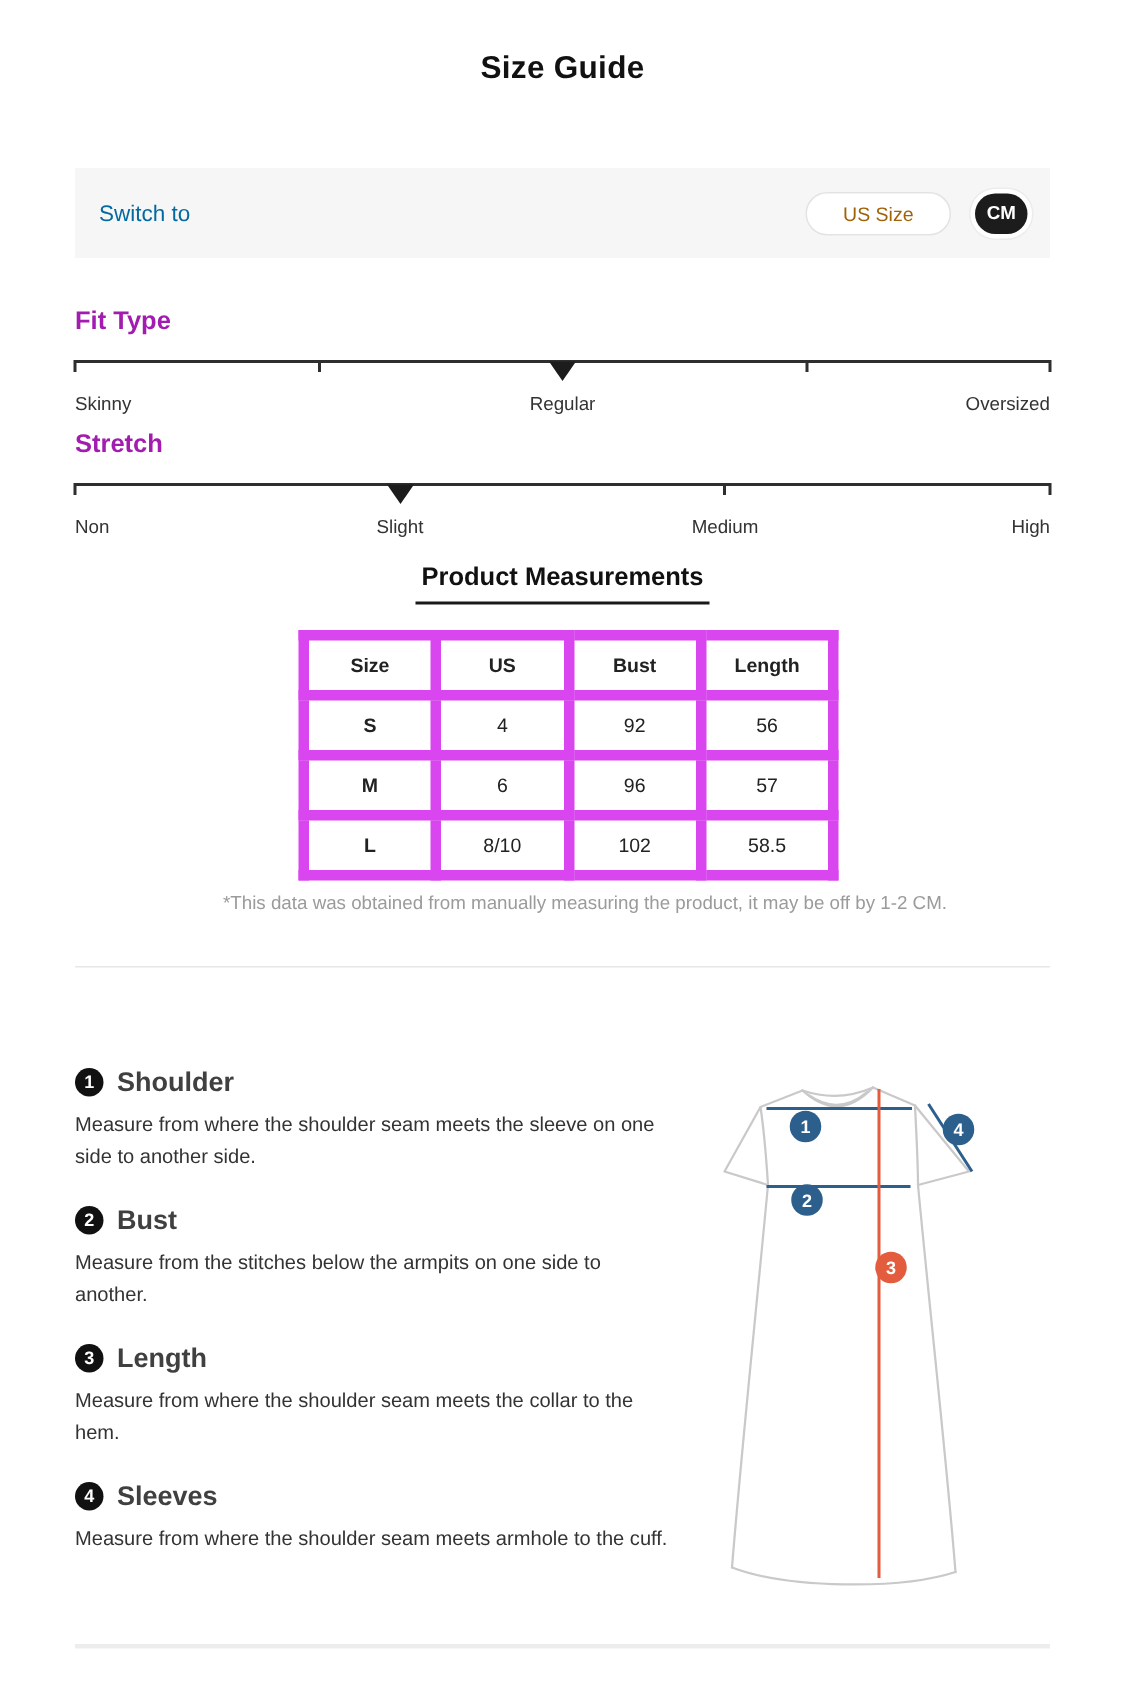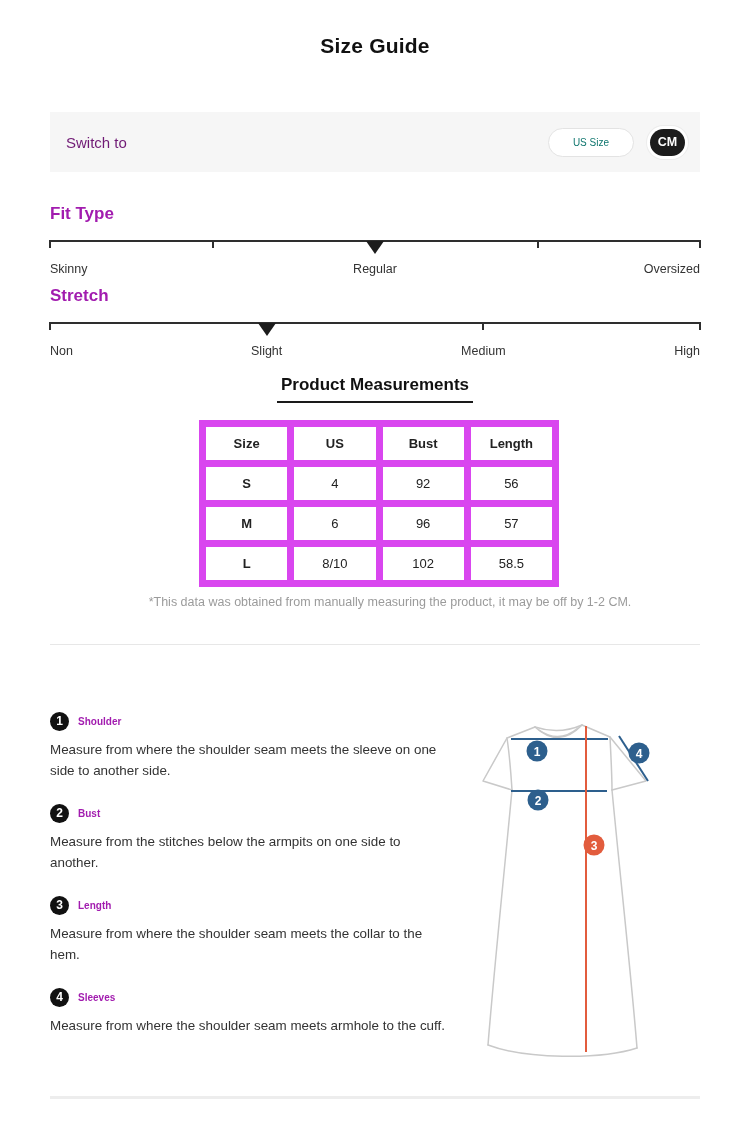--- a/index.html
+++ b/index.html
@@ -7,25 +7,25 @@
   body { font-family: "Liberation Sans", sans-serif; color: #222; }
   .page { position: relative; width: 750px; height: 1124px; background: #fff; overflow: hidden; margin: 0 auto; }
 
   
   .page-title { position: absolute; top: 34px; left: 0; width: 100%; text-align: center;
                 font-size: 21px; font-weight: 700; color: #111; letter-spacing: .2px; }
 
   
   .switch-bar { position: absolute; top: 112px; left: 50px; width: 650px; height: 60px;
                 background: #f6f6f6; display: flex; align-items: center; }
-  .switch-label { font-size: 15px; color: #701a75; margin-left: 16px; }
+  .switch-label { font-size: 15px; color: #0369a1; margin-left: 16px; }
   .switch-pills { margin-left: auto; margin-right: 12px; display: flex; align-items: center; gap: 13px; }
   .pill-light { display: inline-flex; align-items: center; justify-content: center;
                 height: 29px; padding: 4px 24px; background: #fff; border: 1px solid #e3e3e3;
-                border-radius: 15px; font-size: 10px; color: #0f766e; cursor: pointer;
+                border-radius: 15px; font-size: 13px; color: #a16207; cursor: pointer;
                 font-family: "Liberation Sans", sans-serif; }
   .pill-dark-wrap { display: inline-flex; align-items: flex-start; justify-content: center;
                     background: #fff; border: none; border-radius: 17px; padding: 3px;
                     box-shadow: 0 0 0 1px #ececec; cursor: pointer; }
   .pill-dark { display: inline-flex; align-items: center; justify-content: center;
                min-width: 35px; height: 27px; padding: 0 7px; background: #1c1c1c;
                border-radius: 14px; color: #fff; font-size: 12.5px; font-weight: 700;
                font-family: "Liberation Sans", sans-serif; }
 
   
@@ -65,21 +65,21 @@
   .divider-bottom { position: absolute; top: 1096px; left: 50px; width: 650px; height: 3px; background: #ededed; }
 
   
   .howto-title { position: absolute; top: 665px; left: 50px; font-size: 19.5px; font-weight: 400; color: #333; }
   .measure-items { position: absolute; top: 711px; left: 50px; width: 402px; }
   .m-item { margin-bottom: 22px; }
   .m-item-head { display: flex; align-items: center; height: 20px; }
   .num-badge { width: 19px; height: 19px; border-radius: 50%; background: #111; color: #fff;
                display: inline-flex; align-items: center; justify-content: center;
                font-size: 12px; font-weight: 700; flex: 0 0 auto; }
-  .m-item-label { margin-left: 9px; font-size: 10px; font-weight: 700; color: #a21caf; }
+  .m-item-label { margin-left: 9px; font-size: 18px; font-weight: 700; color: #404040; }
   .m-item-desc { margin-top: 8px; font-size: 13.4px; line-height: 21px; color: #333; }
 
   
   .dress-svg { position: absolute; top: 700px; left: 455px; width: 210px; height: 375px; }
 </style>
 </head>
 <body>
 
 <div class="page">
 

